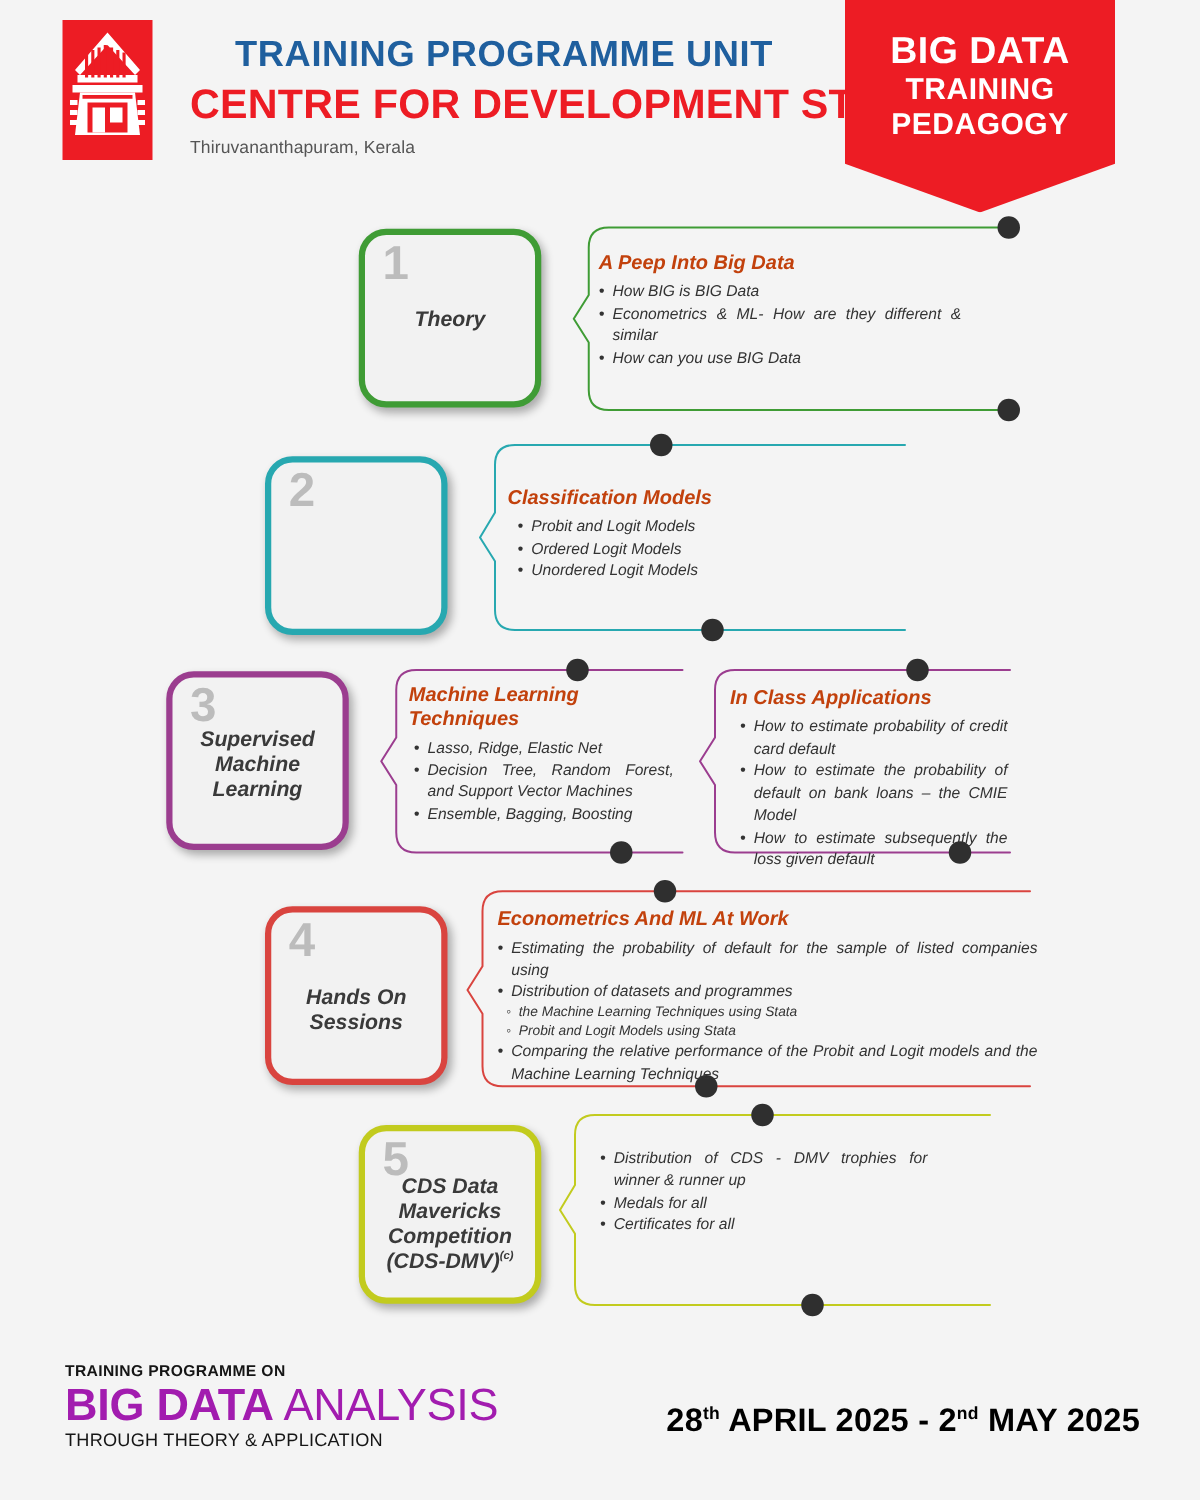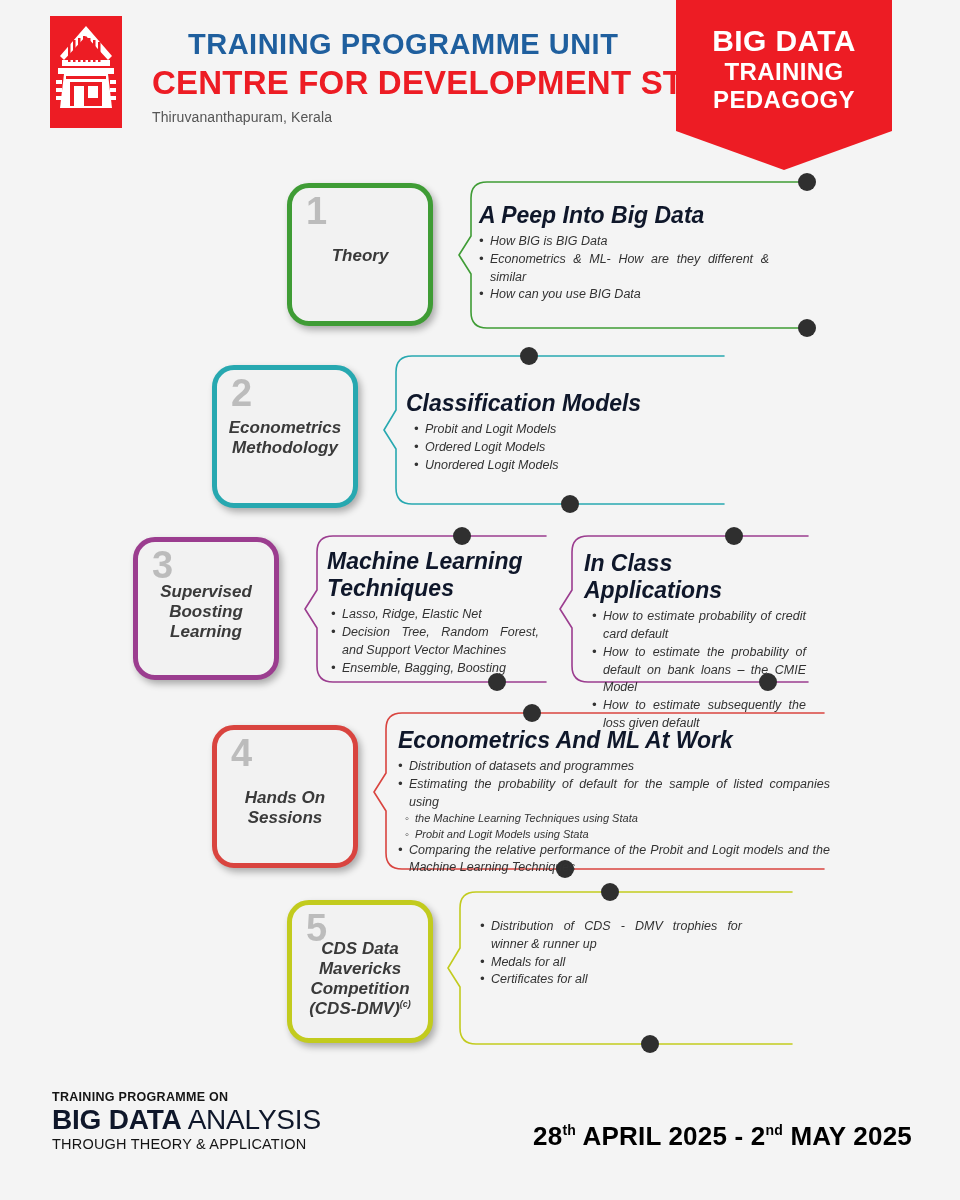--- a/index.html
+++ b/index.html
@@ -76,22 +76,22 @@
     padding:0 6px;
   }
   .num-box .nb-title sup { font-size:9px; vertical-align:super; }
 
   
   .callout { position:absolute; z-index:2; }
   .callout svg { position:absolute; left:0; top:0; overflow:visible; }
   .callout .content { position:absolute; }
 
   .c-title {
-    font-style:italic; font-weight:bold; color:#0f172a;
-    font-size:23px; line-height:1.18; margin-bottom:4px;
+    font-style:italic; font-weight:bold; color:#c2410c;
+    font-size:16px; line-height:1.18; margin-bottom:4px;
   }
   ul.c-list { list-style:none; }
   ul.c-list li {
     font-style:italic; color:#333;
     font-size:12.5px; line-height:1.42;
     padding-left:11px; position:relative;
     text-align:justify;
   }
   ul.c-list li::before {
     content:"\2022"; position:absolute; left:0; top:-1px; font-size:13px;
@@ -100,21 +100,21 @@
     padding-left:17px; font-size:11px; line-height:1.38;
   }
   ul.c-list li.sub::before {
     content:"\25E6"; left:7px; font-size:11px; top:0;
   }
 
   
   .footer { position:absolute; left:0; bottom:0; width:960px; height:118px; }
   .f-left { position:absolute; left:52px; top:8px; }
   .f1 { font-size:12.5px; font-weight:bold; letter-spacing:.3px; color:#151515; }
-  .f2 { font-size:28px; letter-spacing:-.2px; color:#0f172a; margin-top:1px; line-height:1.08; }
+  .f2 { font-size:36px; letter-spacing:-.2px; color:#a21caf; margin-top:1px; line-height:1.08; }
   .f2 b { font-weight:bold; }
   .f2 span { font-weight:normal; }
   .f3 { font-size:14.5px; letter-spacing:.2px; color:#151515; margin-top:1px; }
   .f-right {
     position:absolute; right:48px; top:39px;
     font-size:26px; font-weight:bold; color:#000000; letter-spacing:.2px;
   }
   .f-right sup { font-size:14px; vertical-align:super; }
 </style>
 </head>
@@ -188,21 +188,20 @@
         <li>Econometrics &amp; ML- How are they different &amp; similar</li>
         <li>How can you use BIG Data</li>
       </ul>
     </div>
   </div>
 </div>
 
 <div class="section">
   <div class="num-box" style="left:212px; top:365px; border-color:#27a8b0;">
     <div class="num">2</div>
-    <div class="nb-title" style="top:48px;">Econometrics Methodology</div>
   </div>
 
   <div class="callout" style="left:382px; top:348px; width:360px; height:164px;">
     <svg width="360" height="164" viewBox="0 0 360 164">
       <path d="M342 8 L30 8 Q14 8 14 24 L14 62 L2 82 L14 101 L14 140 Q14 156 30 156 L342 156" fill="none" stroke="#27a8b0" stroke-width="1.6" stroke-linecap="round" stroke-linejoin="round"></path>
       <circle cx="147" cy="8" r="9" fill="#2f2f2f"></circle>
       <circle cx="188" cy="156" r="9" fill="#2f2f2f"></circle>
     </svg>
     <div class="content" style="left:24px; top:42px; width:280px;">
       <div class="c-title">Classification Models</div>
@@ -211,21 +210,21 @@
         <li>Ordered Logit Models</li>
         <li>Unordered Logit Models</li>
       </ul>
     </div>
   </div>
 </div>
 
 <div class="section">
   <div class="num-box" style="left:133px; top:537px; border-color:#9b3d8f;">
     <div class="num">3</div>
-    <div class="nb-title" style="top:40px;">Supervised Boosting Learning</div>
+    <div class="nb-title" style="top:40px;">Supervised Machine Learning</div>
   </div>
 
   <div class="callout" style="left:303px; top:528px; width:260px; height:162px;">
     <svg width="260" height="162" viewBox="0 0 260 162">
       <path d="M243 8 L30 8 Q14 8 14 24 L14 62 L2 81 L14 100 L14 138 Q14 154 30 154 L243 154" fill="none" stroke="#9b3d8f" stroke-width="1.6" stroke-linecap="round" stroke-linejoin="round"></path>
       <circle cx="159" cy="8" r="9" fill="#2f2f2f"></circle>
       <circle cx="194" cy="154" r="9" fill="#2f2f2f"></circle>
     </svg>
     <div class="content" style="left:24px; top:20px; width:212px;">
       <div class="c-title">Machine Learning Techniques</div>
@@ -262,22 +261,22 @@
 
   <div class="callout" style="left:372px; top:705px; width:470px; height:172px;">
     <svg width="470" height="172" viewBox="0 0 470 172">
       <path d="M452 8 L30 8 Q14 8 14 24 L14 68 L2 87 L14 106 L14 148 Q14 164 30 164 L452 164" fill="none" stroke="#d9443f" stroke-width="1.6" stroke-linecap="round" stroke-linejoin="round"></path>
       <circle cx="160" cy="8" r="9" fill="#2f2f2f"></circle>
       <circle cx="193" cy="164" r="9" fill="#2f2f2f"></circle>
     </svg>
     <div class="content" style="left:26px; top:22px; width:432px;">
       <div class="c-title">Econometrics And ML At Work</div>
       <ul class="c-list">
+        <li>Estimating the probability of default for the sample of listed companies using</li>
         <li>Distribution of datasets and programmes</li>
-        <li>Estimating the probability of default for the sample of listed companies using</li>
         <li class="sub">the Machine Learning Techniques using Stata</li>
         <li class="sub">Probit and Logit Models using Stata</li>
         <li>Comparing the relative performance of the Probit and Logit models and the Machine Learning Techniques</li>
       </ul>
     </div>
   </div>
 </div>
 
 <div class="section">
   <div class="num-box" style="left:287px; top:900px; border-color:#c2cb1e;">

